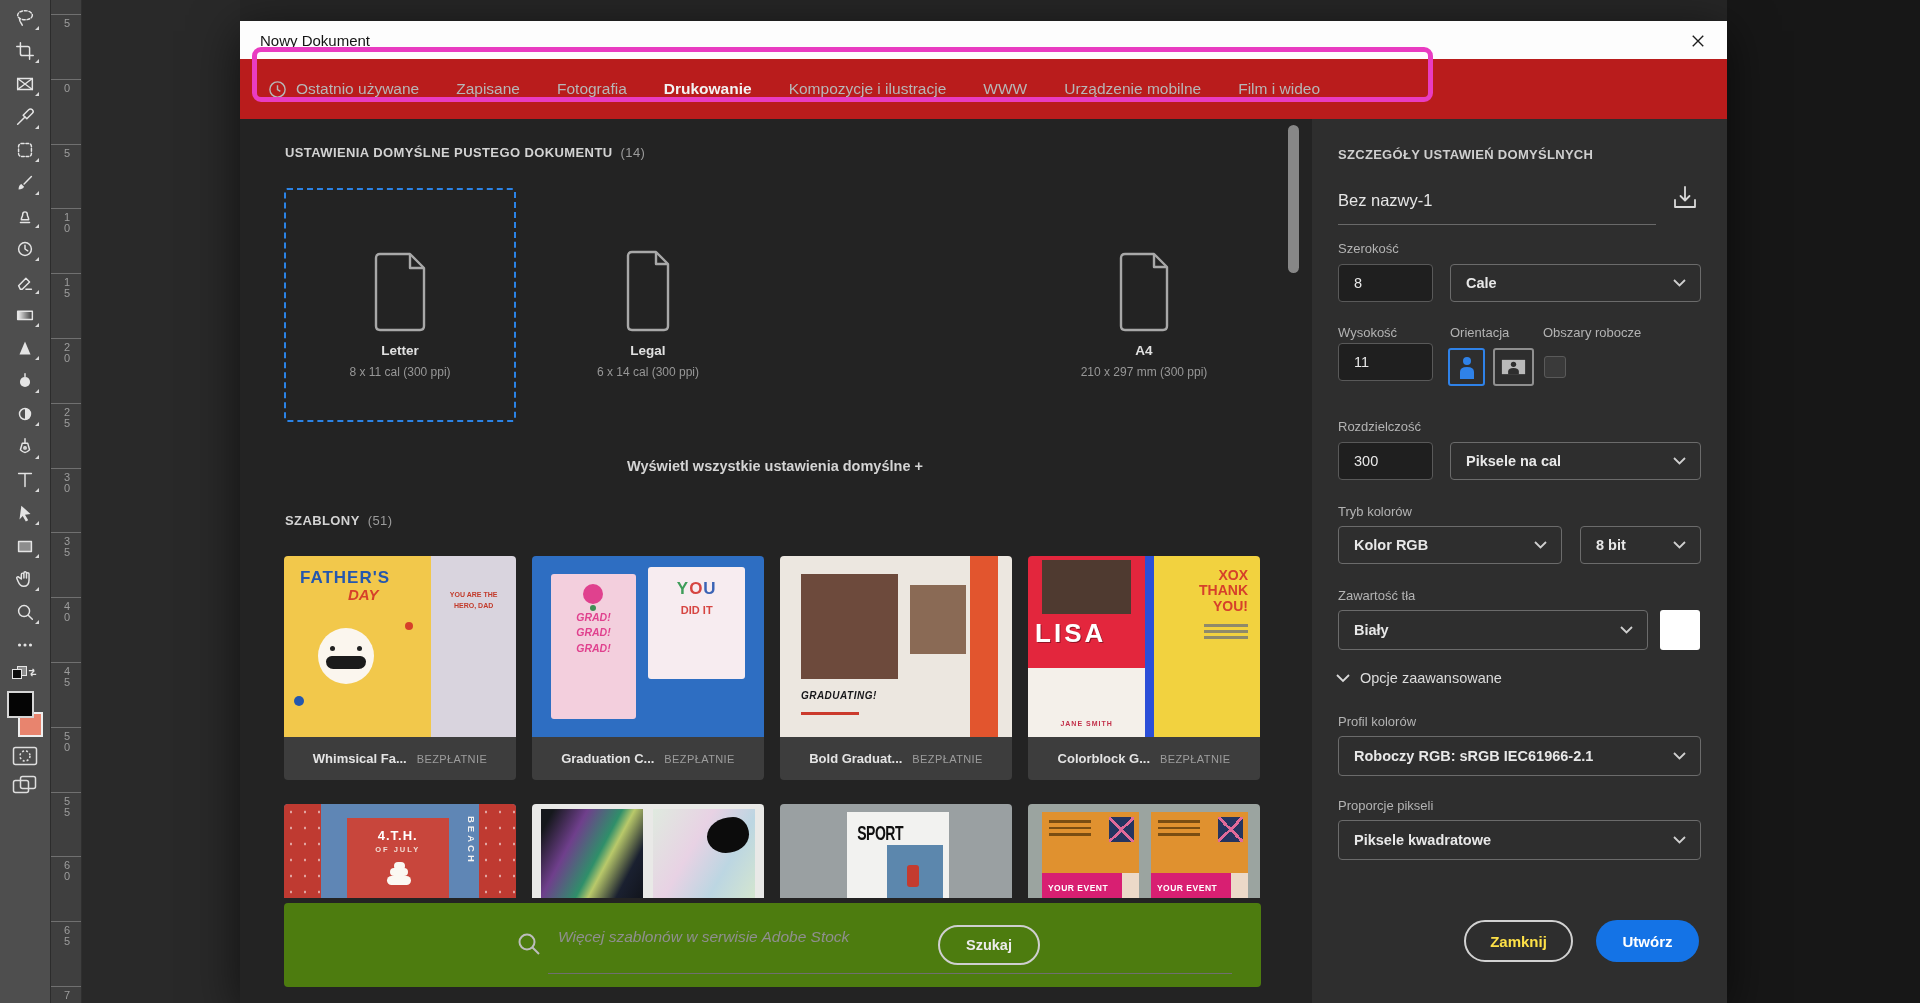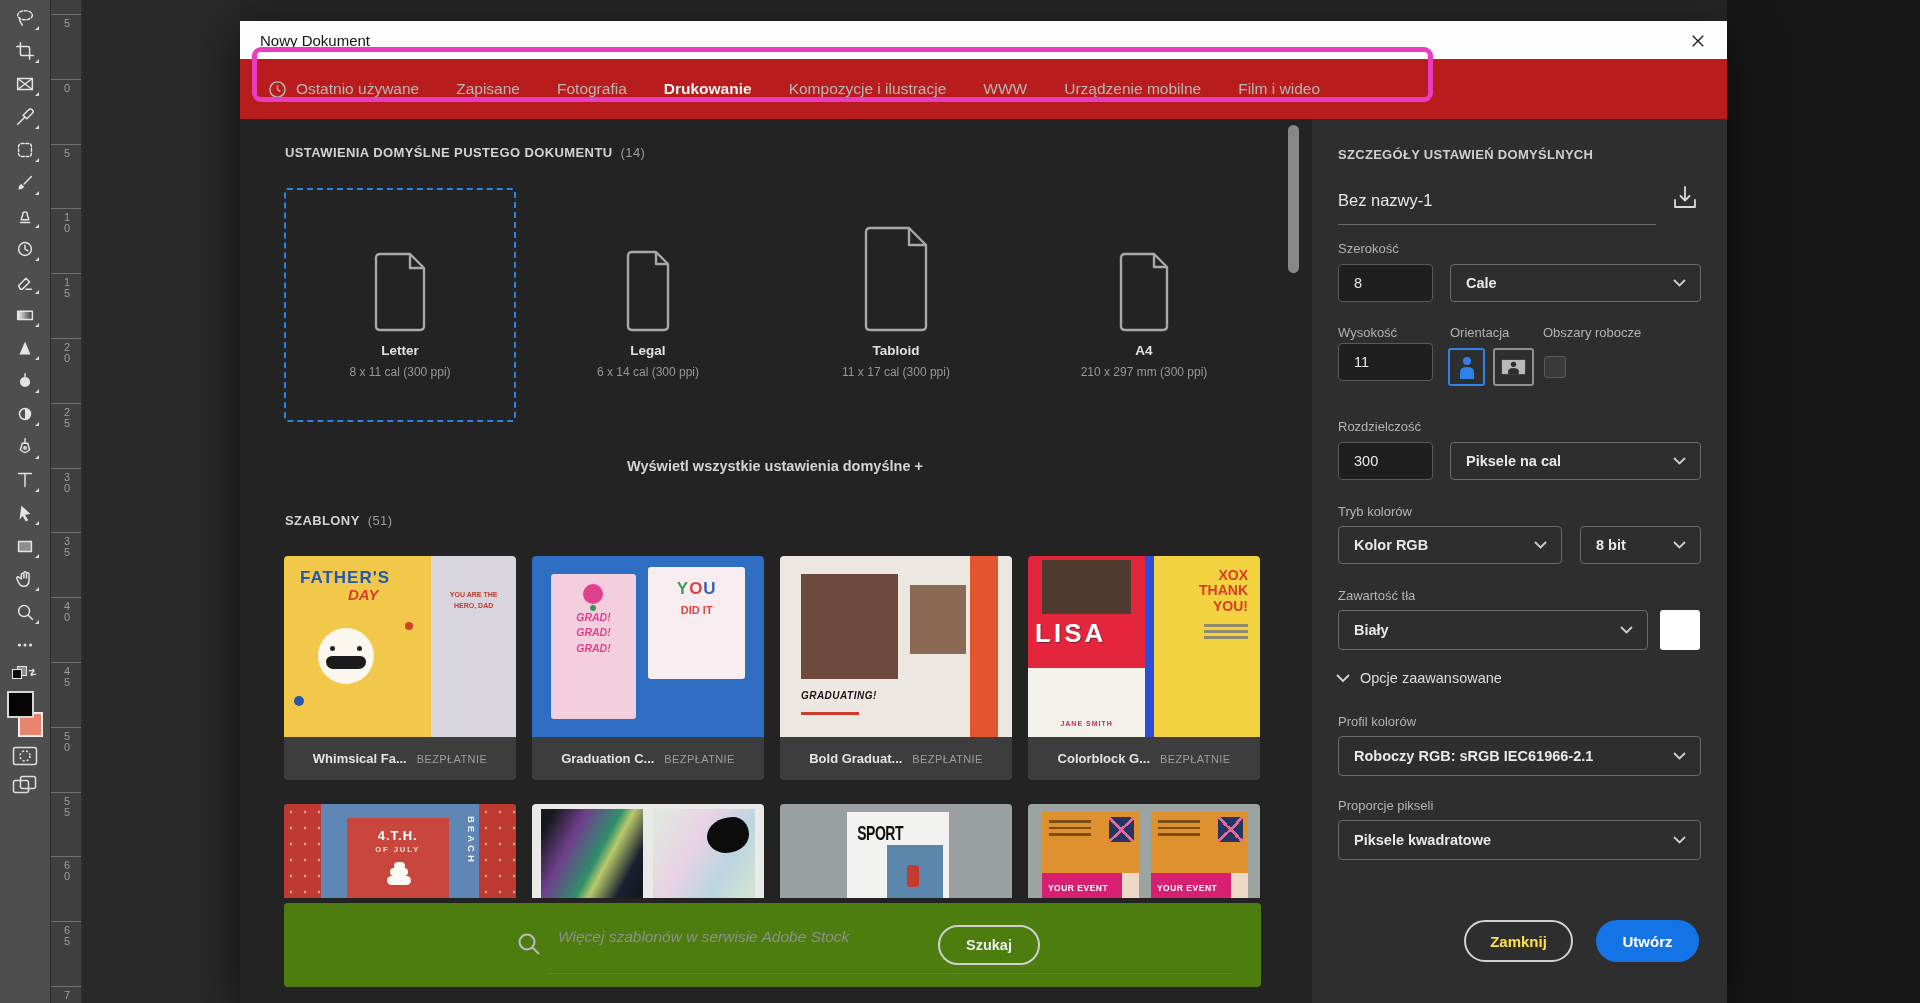--- a/index.html
+++ b/index.html
@@ -482,30 +482,20 @@
       <article class="preset-card" style="left:292px;">
         <div class="icon-box">
           <svg width="46" height="82" viewBox="0 0 46 82">
               <path d="M31 2H7Q3 2 3 6v70q0 4 4 4h32q4 0 4-4V14z"></path>
               <path d="M31 2v12h12"></path>
             </svg>
         </div>
         <div class="pname">Legal</div>
         <div class="psize">6 x 14 cal (300 ppi)</div>
       </article>
-      <article class="preset-card" style="left:540px;">
-        <div class="icon-box">
-          <svg width="66" height="106" viewBox="0 0 66 106">
-              <path d="M46 2H7Q3 2 3 6v94q0 4 4 4h52q4 0 4-4V19z"></path>
-              <path d="M46 2v17h17"></path>
-            </svg>
-        </div>
-        <div class="pname">Tabloid</div>
-        <div class="psize">11 x 17 cal (300 ppi)</div>
-      </article>
       <article class="preset-card" style="left:788px;">
         <div class="icon-box">
           <svg width="52" height="80" viewBox="0 0 52 80">
               <path d="M36 2H7Q3 2 3 6v68q0 4 4 4h38q4 0 4-4V15z"></path>
               <path d="M36 2v13h13"></path>
             </svg>
         </div>
         <div class="pname">A4</div>
         <div class="psize">210 x 297 mm (300 ppi)</div>
       </article>

